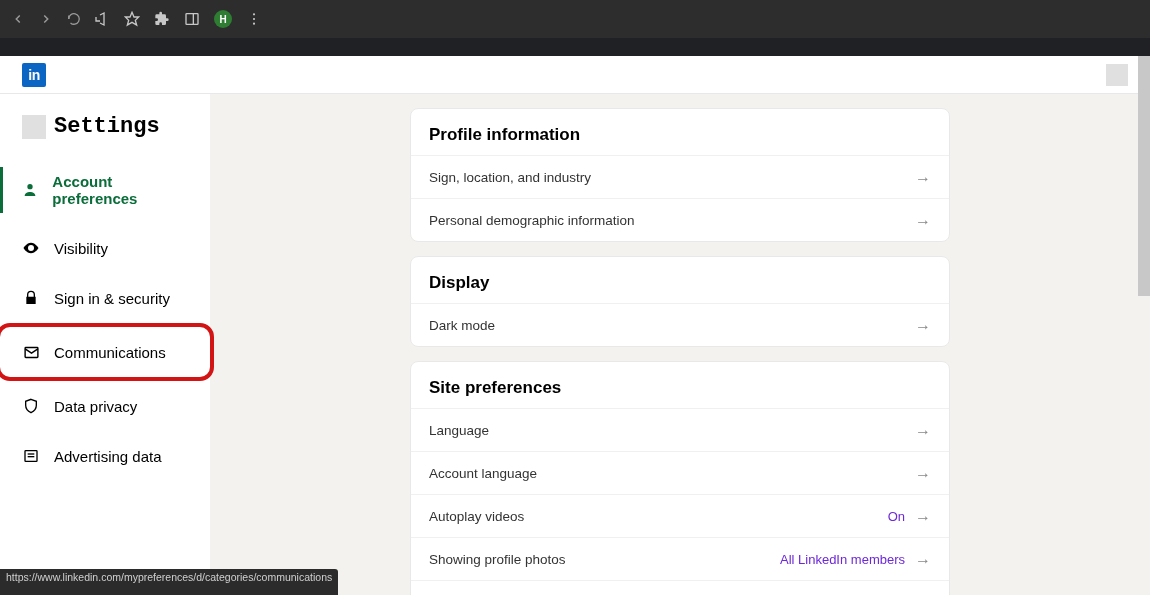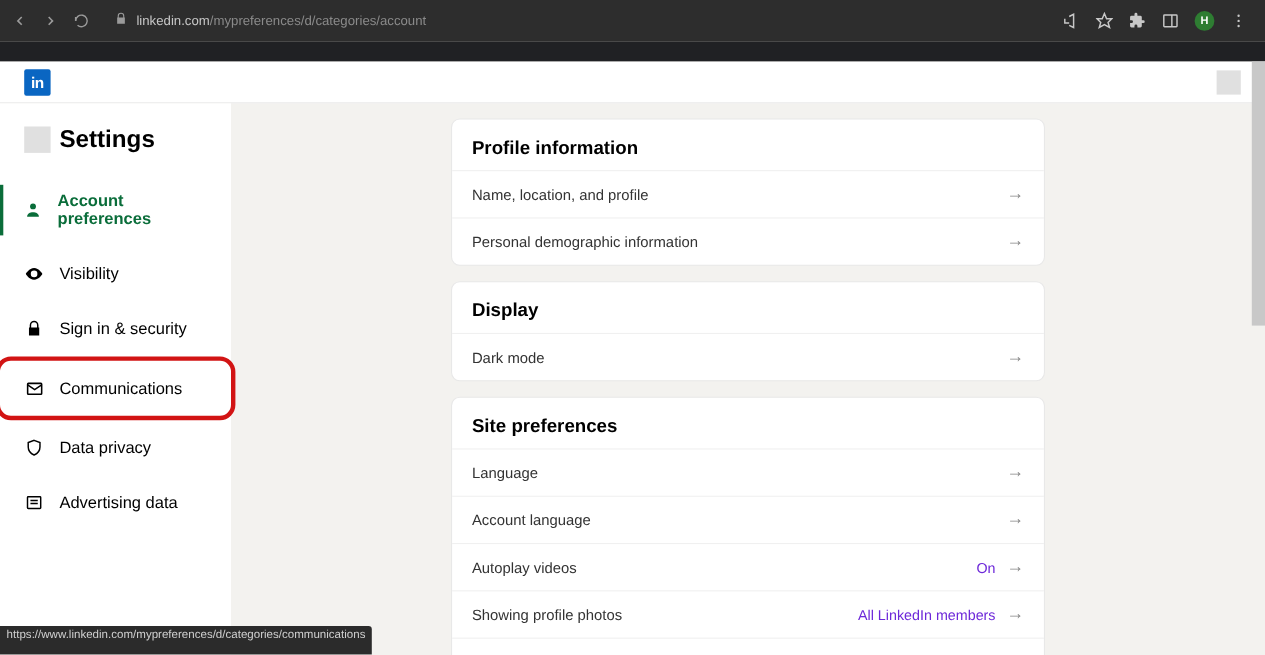--- a/index.html
+++ b/index.html
@@ -21,21 +21,21 @@
     
     .page-header { height: 38px; background: #fff; border-bottom: 1px solid #e8e8e8; display: flex; align-items: center; justify-content: space-between; padding: 0 22px; }
     .linkedin-logo { width: 24px; height: 24px; background: #0a66c2; color: #fff; display: flex; align-items: center; justify-content: center; font-weight: 700; font-size: 14px; border-radius: 2px; letter-spacing: -0.5px; }
     .avatar-ph { width: 22px; height: 22px; background: #e0e0e0; }
     
     
     .columns { display: flex; height: calc(595px - 38px - 18px - 38px); }
     .sidebar { width: 210px; background: #fff; padding-top: 20px; }
     .sidebar-title-row { display: flex; align-items: center; gap: 8px; padding: 0 22px 18px 22px; }
     .title-icon-ph { width: 24px; height: 24px; background: #e0e0e0; }
-    .sidebar-title { font-size: 22px; font-weight: 600; color: #000; }
+    .sidebar-title { font-size: 22px; font-weight: 600; color: #000; font-family: Liberation Mono, monospace; }
     .nav-item { display: flex; align-items: center; gap: 14px; padding: 16px 22px; cursor: pointer; color: #000; font-size: 15px; position: relative; }
     .nav-item.active { color: #0a6d3a; font-weight: 600; }
     .nav-item.active::before { content:""; position:absolute; left:0; top:10px; bottom:10px; width:3px; background:#0a6d3a; }
     .nav-item .iconbox { width: 18px; height: 18px; display: flex; align-items: center; justify-content: center; color: #000; }
     .nav-item.active .iconbox { color: #0a6d3a; }
     .highlighted { border: 4px solid #d21414; border-radius: 14px; margin: 0 -4px; }
     
     .main { flex: 1; padding: 14px 0 0 0; display: flex; flex-direction: column; align-items: center; overflow-y: auto; }
     .card { width: 540px; background: #fff; border-radius: 8px; border: 1px solid #e8e8e8; margin-bottom: 14px; }
     .card-title { font-size: 17px; font-weight: 600; padding: 16px 18px 10px 18px; color: #000; }
@@ -65,28 +65,20 @@
       </svg>
   </div>
   <div class="nav-arrow">
     <svg viewBox="0 0 24 24" fill="none" stroke="currentColor" stroke-width="2.2">
         <path d="M3 12a9 9 0 1 1 3 6.7"></path>
         <polyline points="3 18 3 12 9 12" style="display:none"></polyline>
         <path d="M3 12V6"></path>
         <path d="M3 12h5" style="display:none"></path>
       </svg>
   </div>
-  <div class="address-area">
-    <span class="lock-icon">
-      <svg width="12" height="12" viewBox="0 0 24 24" fill="currentColor">
-          <path d="M6 10V7a6 6 0 1 1 12 0v3h1v11H5V10h1zm2 0h8V7a4 4 0 1 0-8 0v3z"></path>
-        </svg>
-    </span>
-    <span class="url"><span>linkedin.com</span><span class="url-dim">/mypreferences/d/categories/account</span></span>
-  </div>
   <div class="right-icons">
     <span class="chrome-icon">
       <svg viewBox="0 0 24 24" fill="none" stroke="currentColor" stroke-width="2">
           <path d="M9 6l6-3v18l-6-3"></path>
           <path d="M3 9v6h6"></path>
         </svg>
     </span>
     <span class="chrome-icon">
       <svg viewBox="0 0 24 24" fill="none" stroke="currentColor" stroke-width="2">
           <polygon points="12 2 15 9 22 9 17 14 19 21 12 17 5 21 7 14 2 9 9 9"></polygon>
@@ -184,21 +176,21 @@
       </span>
       <span>Advertising data</span>
     </div>
   </div>
 
   <div class="main">
 
     <div class="card">
       <div class="card-title">Profile information</div>
       <div class="row-item">
-        <span class="row-label">Name, location, and profile</span>
+        <span class="row-label">Sign, location, and industry</span>
         <span class="row-right">
             <span class="arrow-right">→</span>
           </span>
       </div>
       <div class="row-item">
         <span class="row-label">Personal demographic information</span>
         <span class="row-right">
             <span class="arrow-right">→</span>
           </span>
       </div>

